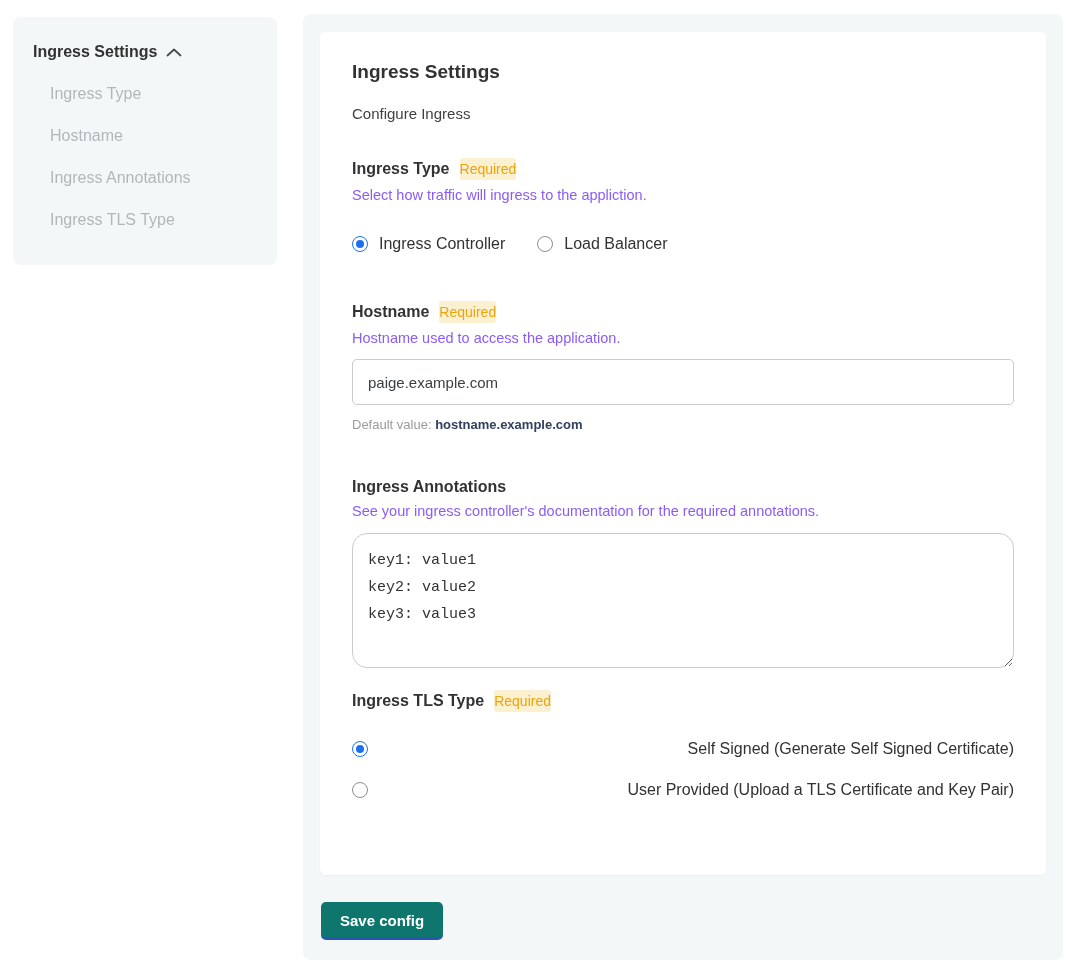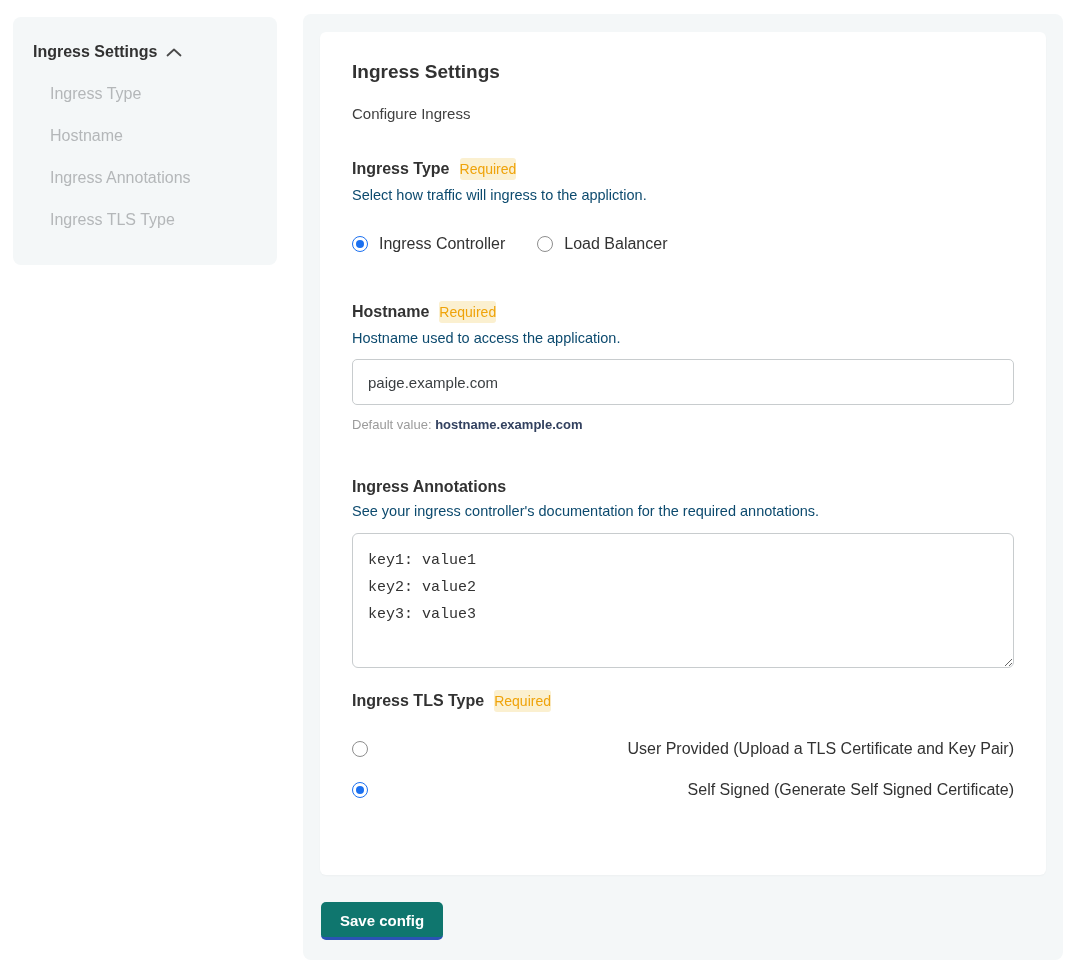--- a/index.html
+++ b/index.html
@@ -94,21 +94,21 @@
     font-weight: normal;
     color: #efa30a;
     background: #fbf0d0;
     padding: 3px 0;
     border-radius: 3px;
     line-height: 16px;
   }
   .help-text {
     margin-top: 7px;
     font-size: 14.5px;
-    color: #0c4a6e;
+    color: #8b5cf6;
   }
 
   .radio-row {
     display: flex;
     gap: 32px;
     margin-top: 32px;
   }
   .radio-col {
     display: flex;
     flex-direction: column;
@@ -176,21 +176,21 @@
     display: block;
     width: 100%;
     height: 135px;
     margin-top: 14px;
     padding: 13px 15px;
     font-family: "Liberation Mono", monospace;
     font-size: 15px;
     line-height: 27px;
     color: #333333;
     border: 1px solid #c8ccce;
-    border-radius: 6px;
+    border-radius: 15px;
     outline: none;
     resize: both;
     background: #ffffff;
   }
 
   .section-tls { margin-top: 22px; }
 
   
   .save-button {
     display: inline-block;
@@ -277,27 +277,27 @@
 key3: value3</textarea>
       </section>
 
       <section class="section-tls">
         <div class="section-heading">
           <span>Ingress TLS Type</span>
           <span class="badge">Required</span>
         </div>
         <div class="radio-col">
           <div class="radio-option">
+            <span class="radio-circle selected"></span>
+            <span>Self Signed (Generate Self Signed Certificate)</span>
+          </div>
+          <div class="radio-option">
             <span class="radio-circle"></span>
             <span>User Provided (Upload a TLS Certificate and Key Pair)</span>
           </div>
-          <div class="radio-option">
-            <span class="radio-circle selected"></span>
-            <span>Self Signed (Generate Self Signed Certificate)</span>
-          </div>
         </div>
       </section>
 
     </div>
 
     <button class="save-button">Save config</button>
   </div>
 
 </div>
 

